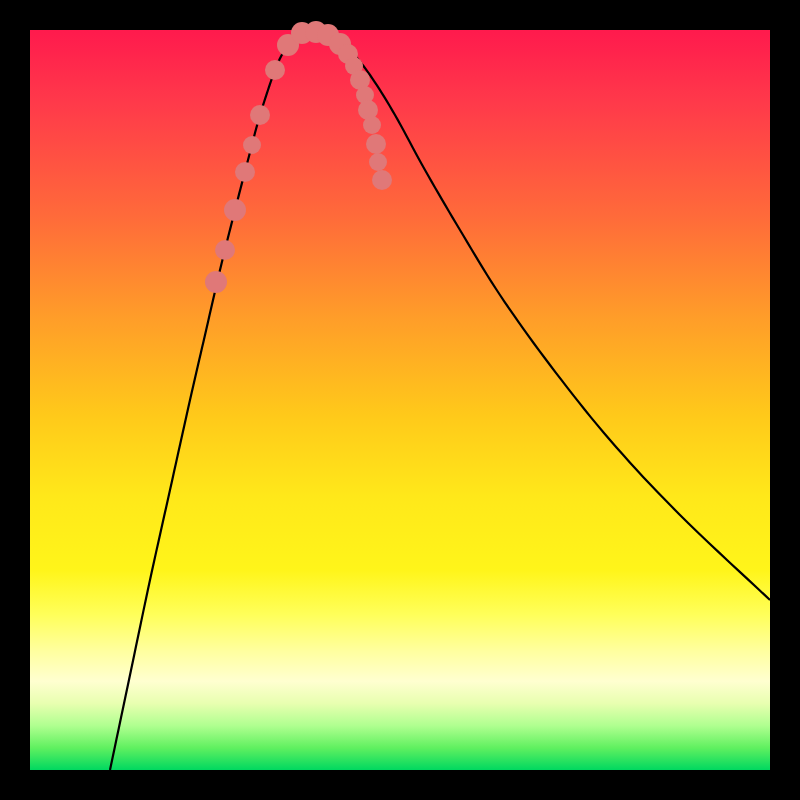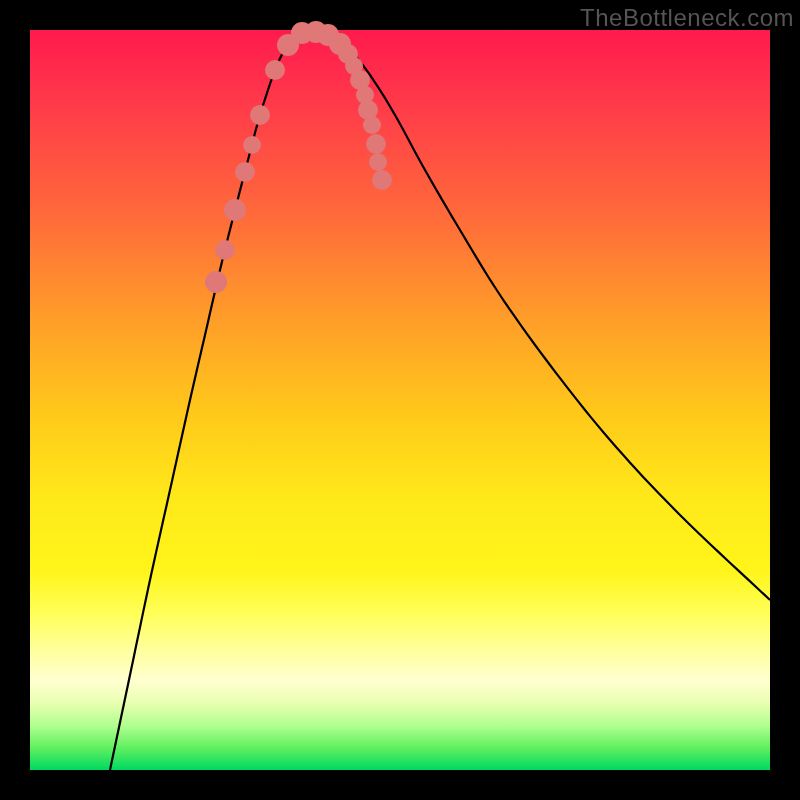--- a/index.html
+++ b/index.html
@@ -64,21 +64,20 @@
   }
   .dot {
     fill: #e07878;
     stroke: none;
   }
 </style>
 </head>
 <body>
 
 <div class="frame">
-  <div class="watermark">TheBottleneck.com</div>
 
   <div class="plot-area">
     <svg class="curve" viewBox="0 0 740 740">
       <path id="curve-path" class="curve-path" d="M 80 740 L 81.19 734.35 L 82.72 727.08 L 84.53 718.48 L 86.56 708.84 L 88.75 698.44 L 91.04 687.56 L 93.37 676.49 L 95.68 665.52 L 97.91 654.93 L 100.00 645.00 L 102.00 635.48 L 104.00 625.92 L 106.00 616.34 L 108.00 606.76 L 110.00 597.19 L 112.00 587.64 L 114.00 578.13 L 116.00 568.68 L 118.00 559.30 L 120.00 550.00 L 122.00 540.80 L 124.00 531.68 L 126.00 522.63 L 128.00 513.64 L 130.00 504.69 L 132.00 495.76 L 134.00 486.84 L 136.00 477.92 L 138.00 468.98 L 140.00 460.00 L 142.02 450.89 L 144.08 441.60 L 146.16 432.21 L 148.24 422.80 L 150.31 413.44 L 152.36 404.20 L 154.37 395.16 L 156.32 386.40 L 158.20 377.99 L 160.00 370.00 L 161.70 362.49 L 163.32 355.40 L 164.87 348.66 L 166.36 342.20 L 167.81 335.94 L 169.24 329.80 L 170.66 323.71 L 172.08 317.60 L 173.52 311.39 L 175.00 305.00 L 176.50 298.48 L 178.00 291.92 L 179.50 285.34 L 181.00 278.76 L 182.50 272.19 L 184.00 265.64 L 185.50 259.13 L 187.00 252.68 L 188.50 246.30 L 190.00 240.00 L 191.51 233.75 L 193.03 227.52 L 194.56 221.32 L 196.10 215.16 L 197.63 209.06 L 199.14 203.04 L 200.65 197.11 L 202.13 191.28 L 203.58 185.57 L 205.00 180.00 L 206.39 174.54 L 207.78 169.17 L 209.14 163.89 L 210.49 158.70 L 211.81 153.63 L 213.11 148.66 L 214.38 143.80 L 215.62 139.07 L 216.83 134.47 L 218.00 130.00 L 219.12 125.69 L 220.19 121.54 L 221.22 117.53 L 222.22 113.65 L 223.19 109.88 L 224.14 106.19 L 225.09 102.58 L 226.05 99.02 L 227.01 95.50 L 228.00 92.00 L 229.00 88.53 L 230.02 85.10 L 231.03 81.74 L 232.05 78.43 L 233.06 75.19 L 234.07 72.01 L 235.07 68.90 L 236.06 65.86 L 237.04 62.89 L 238.00 60.00 L 238.94 57.18 L 239.86 54.42 L 240.77 51.73 L 241.67 49.11 L 242.56 46.56 L 243.45 44.09 L 244.33 41.69 L 245.22 39.38 L 246.10 37.14 L 247.00 35.00 L 247.90 32.94 L 248.80 30.98 L 249.70 29.09 L 250.60 27.29 L 251.50 25.56 L 252.40 23.91 L 253.30 22.33 L 254.20 20.82 L 255.10 19.38 L 256.00 18.00 L 256.90 16.69 L 257.78 15.47 L 258.67 14.33 L 259.55 13.26 L 260.44 12.25 L 261.33 11.30 L 262.23 10.41 L 263.14 9.57 L 264.06 8.77 L 265.00 8.00 L 265.94 7.28 L 266.86 6.62 L 267.77 6.01 L 268.69 5.45 L 269.63 4.94 L 270.59 4.47 L 271.60 4.05 L 272.66 3.66 L 273.79 3.32 L 275.00 3.00 L 276.30 2.71 L 277.68 2.45 L 279.13 2.22 L 280.64 2.02 L 282.19 1.88 L 283.76 1.78 L 285.34 1.73 L 286.92 1.75 L 288.48 1.84 L 290.00 2.00 L 291.50 2.22 L 293.00 2.49 L 294.50 2.81 L 296.00 3.18 L 297.50 3.63 L 299.00 4.14 L 300.50 4.72 L 302.00 5.39 L 303.50 6.15 L 305.00 7.00 L 306.48 7.92 L 307.92 8.90 L 309.34 9.93 L 310.76 11.05 L 312.19 12.25 L 313.64 13.55 L 315.13 14.97 L 316.68 16.50 L 318.30 18.18 L 320.00 20.00 L 321.77 21.95 L 323.60 23.99 L 325.48 26.15 L 327.40 28.42 L 329.38 30.81 L 331.40 33.34 L 333.48 36.02 L 335.60 38.85 L 337.77 41.84 L 340.00 45.00 L 342.27 48.33 L 344.60 51.80 L 346.98 55.42 L 349.40 59.20 L 351.88 63.13 L 354.40 67.20 L 356.98 71.42 L 359.60 75.80 L 362.27 80.33 L 365.00 85.00 L 367.77 89.87 L 370.60 94.96 L 373.48 100.24 L 376.40 105.68 L 379.38 111.25 L 382.40 116.92 L 385.48 122.66 L 388.60 128.44 L 391.77 134.23 L 395.00 140.00 L 398.27 145.78 L 401.60 151.60 L 404.98 157.47 L 408.40 163.40 L 411.88 169.38 L 415.40 175.40 L 418.98 181.47 L 422.60 187.60 L 426.27 193.78 L 430.00 200.00 L 433.75 206.28 L 437.52 212.60 L 441.32 218.97 L 445.16 225.40 L 449.06 231.88 L 453.04 238.40 L 457.11 244.97 L 461.28 251.60 L 465.57 258.27 L 470.00 265.00 L 474.55 271.77 L 479.20 278.60 L 483.95 285.48 L 488.80 292.40 L 493.75 299.38 L 498.80 306.40 L 503.95 313.48 L 509.20 320.60 L 514.55 327.77 L 520.00 335.00 L 525.55 342.30 L 531.20 349.68 L 536.95 357.13 L 542.80 364.64 L 548.75 372.19 L 554.80 379.76 L 560.95 387.34 L 567.20 394.92 L 573.55 402.48 L 580.00 410.00 L 586.50 417.45 L 593.04 424.84 L 599.63 432.19 L 606.32 439.52 L 613.13 446.88 L 620.08 454.28 L 627.22 461.76 L 634.56 469.36 L 642.14 477.09 L 650.00 485.00 L 658.60 493.48 L 668.16 502.72 L 678.37 512.44 L 688.88 522.36 L 699.38 532.19 L 709.52 541.64 L 718.99 550.43 L 727.44 558.28 L 734.55 564.90 L 740.00 570.00"></path>
       <g id="dots-group">
           <circle cx="186" cy="252" r="11" class="dot"></circle>
           <circle cx="195" cy="220" r="10" class="dot"></circle>
           <circle cx="205" cy="180" r="11" class="dot"></circle>
           <circle cx="215" cy="142" r="10" class="dot"></circle>
           <circle cx="222" cy="115" r="9" class="dot"></circle>

